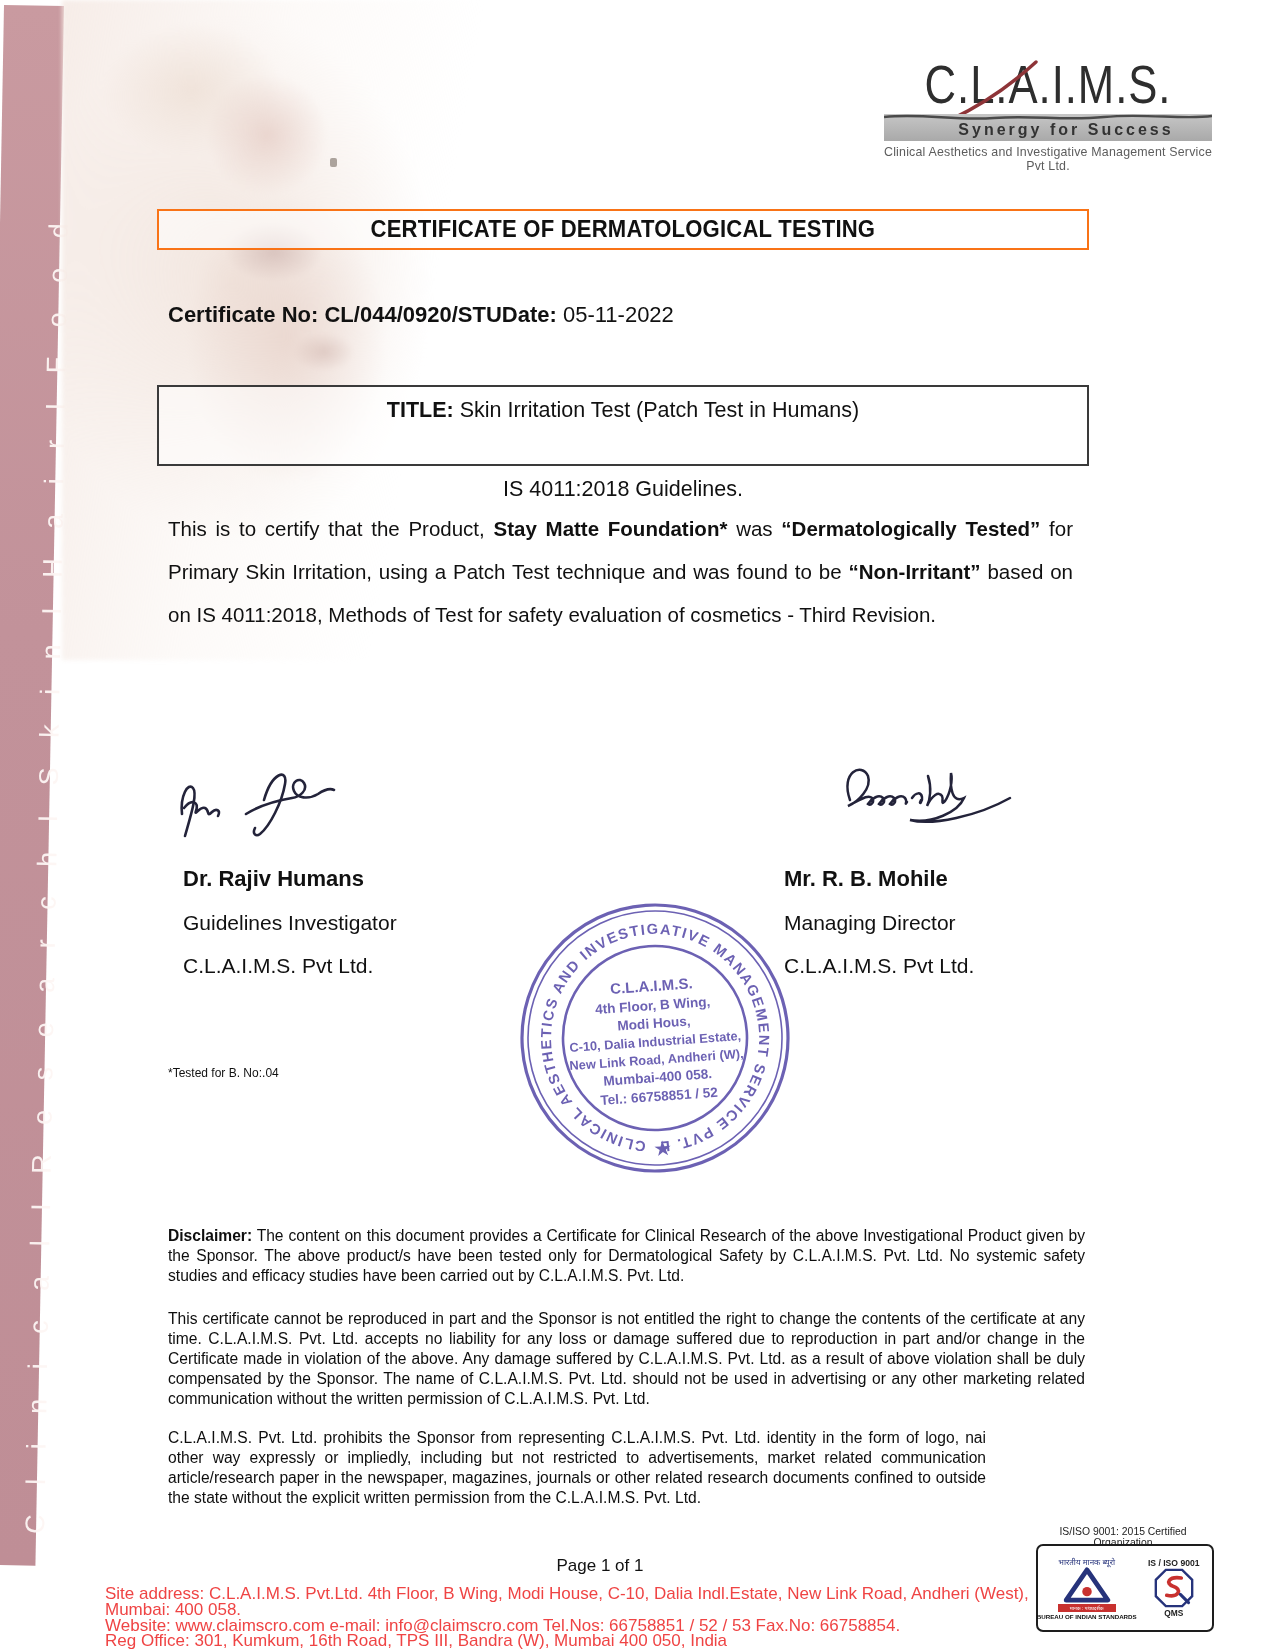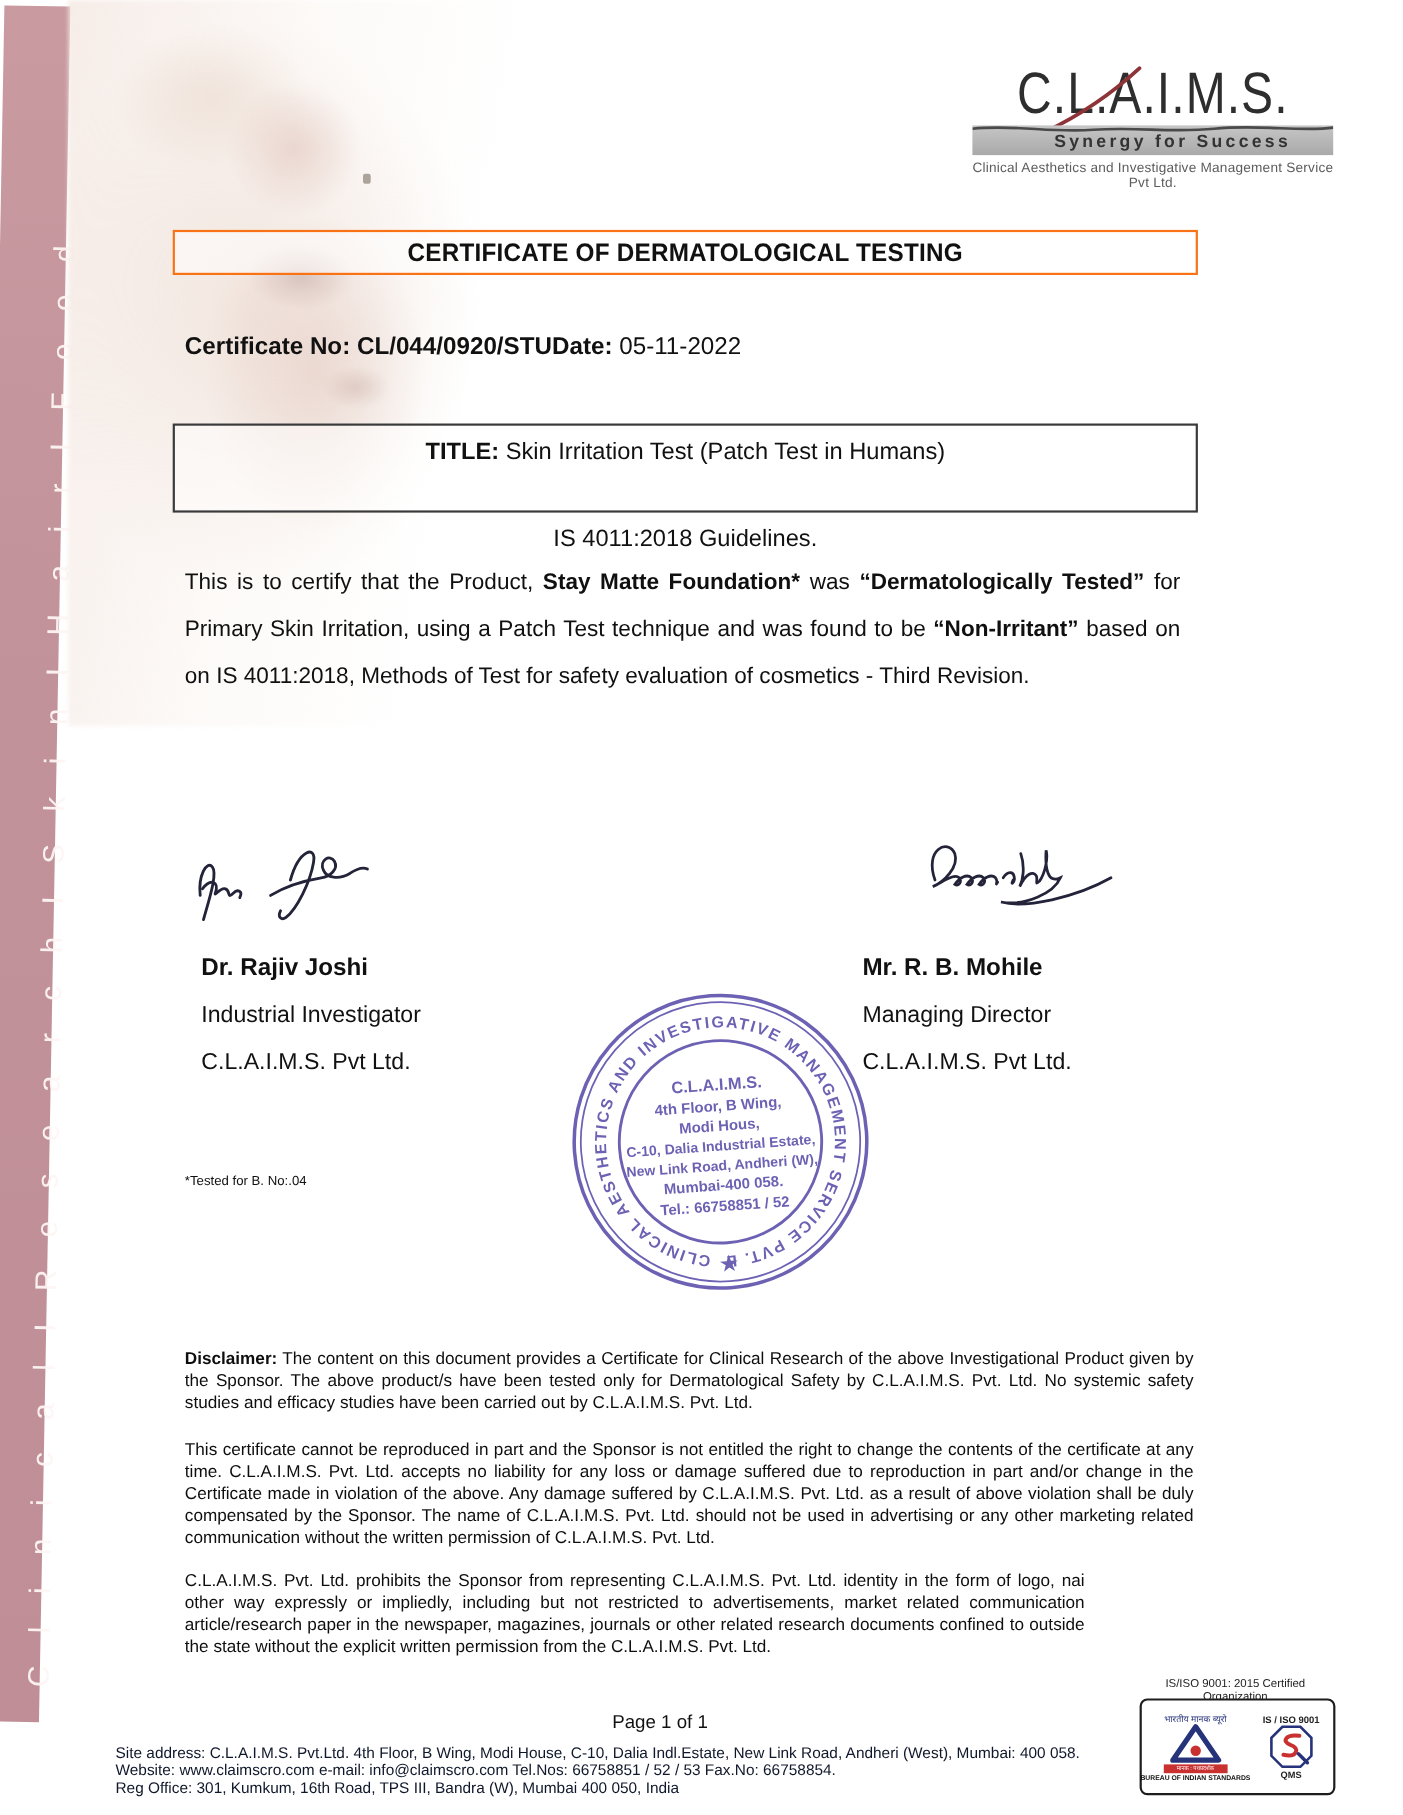--- a/index.html
+++ b/index.html
@@ -89,21 +89,21 @@
 
   
   .disc{left:168px;font-size:15.6px;line-height:20px;text-align:justify;color:#0e0e0e;}
   .disc b{font-weight:bold;}
   .disc-1{top:1210px;width:917px;}
   .disc-2{top:1293px;width:917px;}
   .disc-3{top:1412px;width:818px;}
 
   
   .page-num{left:300px;top:1556px;width:600px;text-align:center;font-size:17px;}
-  .footer{left:105px;top:1586px;width:960px;font-size:14px;line-height:15.8px;color:#0f172a;}
+  .footer{left:105px;top:1586px;width:960px;font-size:17px;line-height:15.8px;color:#ef4444;}
 
   
   .iso-caption{left:1030px;top:1526px;width:186px;text-align:center;font-size:10.4px;color:#222;}
   .iso-box{
     left:1036px;top:1544px;width:174px;height:84px;border:2px solid #1d1d1d;border-radius:7px;
     background:#fff;display:flex;
   }
   .iso-left{width:56%;display:flex;flex-direction:column;align-items:center;justify-content:center;padding-top:2px;}
   .iso-right{width:44%;display:flex;flex-direction:column;align-items:center;justify-content:center;border-left:0;}
   .bis-hindi{font-size:8px;color:#26337b;line-height:9px;white-space:nowrap;}
@@ -172,22 +172,22 @@
 
 <svg class="abs sig-img" style="left:812px;top:748px;" width="215" height="100" viewBox="0 0 215 100">
   <g fill="none" stroke="#23233a" stroke-width="2.5" stroke-linecap="round">
     <path d="M38,52 C28,24 50,14 56,28 C60,40 46,54 36,58 C48,52 56,46 60,50 C63,54 59,58 56,56 C60,50 67,46 71,50 C74,54 70,58 67,56 C71,50 78,46 82,50 C85,54 81,58 78,56 C82,50 89,46 93,50 C96,54 92,58 95,54"></path>
     <path d="M100,50 C104,44 109,44 110,49 C111,54 106,58 109,52"></path>
     <path d="M116,28 C120,40 118,52 115,58 C120,47 127,43 130,48 C132,52 128,58 133,53 C138,46 141,32 139,25 C138,40 140,56 152,50 C146,64 120,76 98,72 C120,78 166,68 198,50"></path>
   </g>
 </svg>
 
 <div class="abs sig-block sig-left">
-  <div class="name">Dr. Rajiv Joshi</div>
-  <div>Industrial Investigator</div>
+  <div class="name">Dr. Rajiv Humans</div>
+  <div>Guidelines Investigator</div>
   <div>C.L.A.I.M.S. Pvt Ltd.</div>
 </div>
 <div class="abs sig-block sig-right">
   <div class="name">Mr. R. B. Mohile</div>
   <div>Managing Director</div>
   <div>C.L.A.I.M.S. Pvt Ltd.</div>
 </div>
 
 <div class="abs tested-note">*Tested for B. No:.04</div>
 

